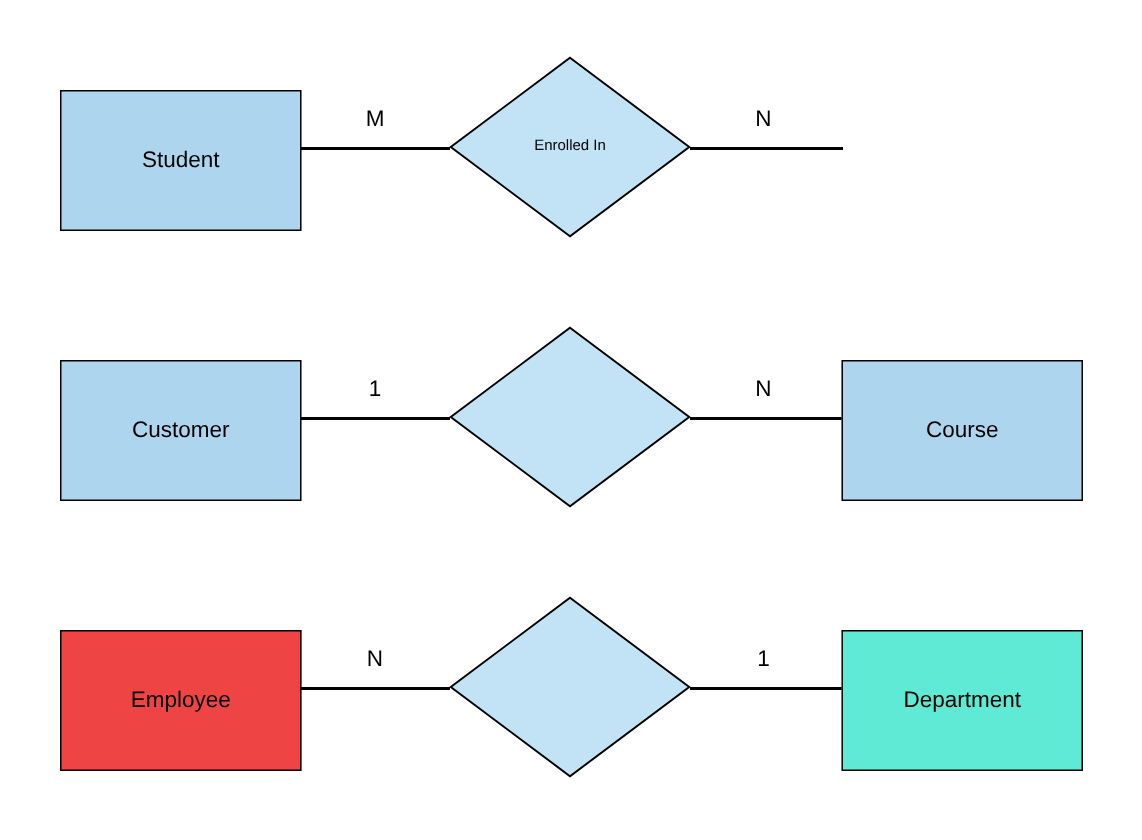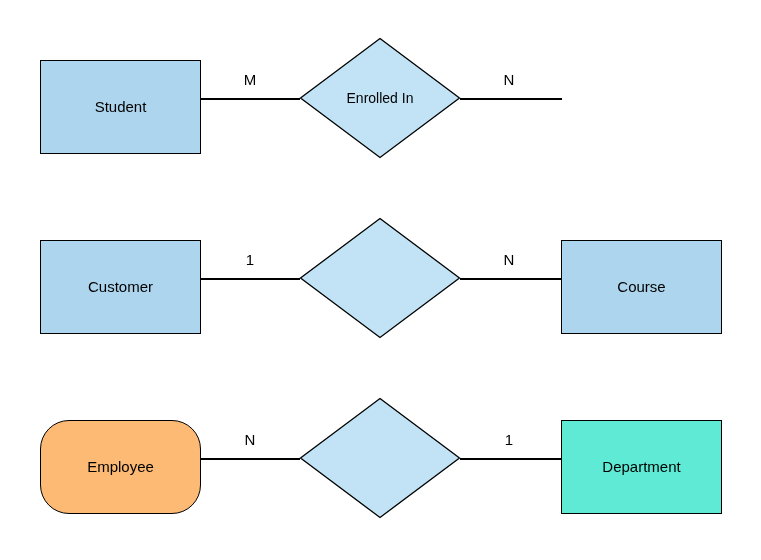--- a/index.html
+++ b/index.html
@@ -65,21 +65,21 @@
   }
   .diamond-label {
     position: absolute;
     left: 299px;
     top: 0;
     width: 162px;
     height: 122px;
     display: flex;
     align-items: center;
     justify-content: center;
-    font-size: 14px;
+    font-size: 10px;
     line-height: 18px;
     pointer-events: none;
   }
   .cardinality {
     position: absolute;
     top: 34px;
     width: 60px;
     text-align: center;
     font-size: 15px;
     line-height: 18px;
@@ -118,21 +118,21 @@
       <polygon points="81,1.5 160.5,61 81,120.5 1.5,61" fill="#C2E3F5"></polygon>
     </svg>
     <span class="cardinality card-right">N</span>
     <div class="connector connector-right"></div>
     <div class="entity right" style="background-color: rgb(173, 213, 238);">
       <span>Course</span>
     </div>
   </section>
 
   <section class="row r2">
-    <div class="entity left" style="background-color: #fdba74; border-radius: 29px;">
+    <div class="entity left" style="background-color: #ef4444;">
       <span>Employee</span>
     </div>
     <div class="connector connector-left"></div>
     <span class="cardinality card-left">N</span>
     <svg class="diamond-svg" viewBox="0 0 162 122">
       <polygon points="81,1.5 160.5,61 81,120.5 1.5,61" fill="#C2E3F5"></polygon>
     </svg>
     <span class="cardinality card-right">1</span>
     <div class="connector connector-right"></div>
     <div class="entity right" style="background-color: #5eead4;">

